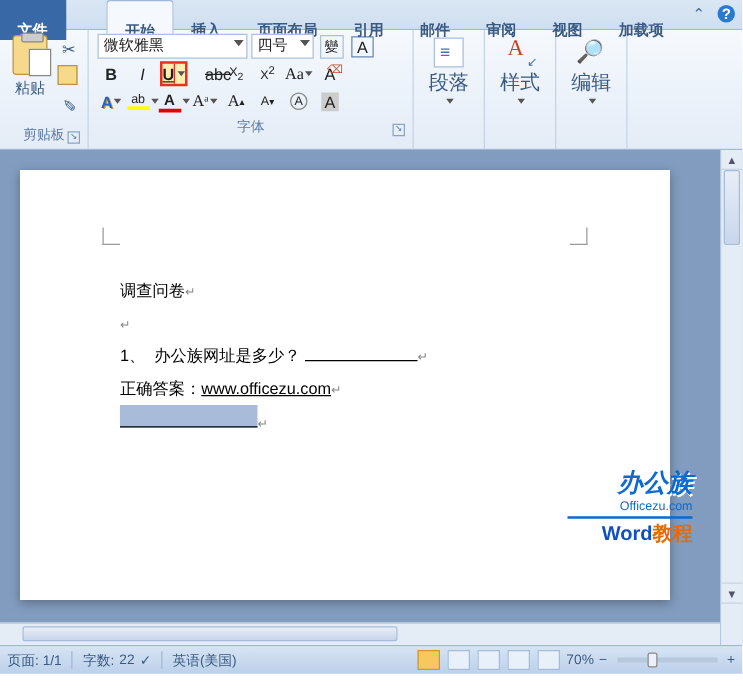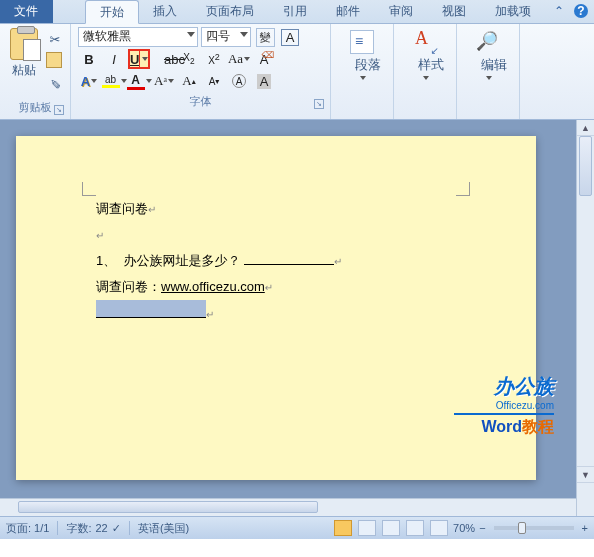--- a/index.html
+++ b/index.html
@@ -1,19 +1,19 @@
 <!DOCTYPE html>
 <html><head>
 <meta charset="utf-8">
 <style>
 * { margin: 0; padding: 0; box-sizing: border-box; font-family: "Microsoft YaHei", sans-serif; }
 body { background: #fff; width: 594px; height: 557px; overflow: hidden; position: relative; }
 
 .tabs { display: flex; background: linear-gradient(#dae6f3, #cfdff0); height: 24px; border-bottom: 1px solid #a0b8d8; position: relative; }
-.tab { padding: 3px 14px; font-size: 12px; color: #3b5a82; cursor: pointer; border-right: 1px solid transparent; }
+.tab { padding: 16px 14px; font-size: 12px; color: #3b5a82; cursor: pointer; border-right: 1px solid transparent; font-weight: bold; }
 .tab.file { background: #3968a6; color: #fff; border-radius: 0; }
 .tab.active { background: #f5f9fd; border: 1px solid #a0b8d8; border-bottom: 1px solid #f5f9fd; margin-bottom: -1px; border-top-left-radius: 3px; border-top-right-radius: 3px; margin-left: 32px; }
 .tab-icons { position: absolute; right: 6px; top: 4px; display: flex; gap: 8px; }
 .tab-icons span { width: 14px; height: 14px; display: inline-block; font-size: 12px; color: #3968a6; text-align: center; }
 .help-icon { background: #2a79d0; color: #fff !important; border-radius: 50%; line-height: 14px; font-weight: bold; }
 
 .ribbon { background: linear-gradient(#f5f9fd, #e4ecf7); height: 96px; border-bottom: 1px solid #a0b8d8; display: flex; }
 .group { border-right: 1px solid #c3d4e8; display: flex; flex-direction: column; padding: 2px 4px; }
 .group-body { flex: 1; display: flex; align-items: flex-start; }
 .group-label { font-size: 11px; color: #5a7aa6; text-align: center; padding: 2px 0; position: relative; }
@@ -51,32 +51,32 @@
 .red { background: #e00000; }
 .tiny-arrow { border-left: 3px solid transparent; border-right: 3px solid transparent; border-top: 4px solid #555; margin-left: 1px; }
 
 .big-col { display: flex; flex-direction: column; align-items: center; padding: 4px 8px; gap: 2px; }
 .big-icon { width: 24px; height: 24px; }
 .para-icon { background: linear-gradient(#fff, #fff); border: 1px solid #aac0dc; position: relative; }
 .para-icon::before { content: "≡"; position: absolute; left: 4px; top: 2px; color: #4a72b0; font-size: 14px; }
 .style-icon { position: relative; }
 .style-icon::before { content: "A"; color: #d04020; font-size: 18px; font-family: serif; position: absolute; left: 2px; top: -2px; }
 .style-icon::after { content: "↙"; position: absolute; right: -2px; bottom: -2px; font-size: 10px; color: #4a72b0; }
-.big-label { font-size: 13px; color: #3b5a82; margin-left: 12px; }
+.big-label { font-size: 16px; color: #3b5a82; }
 
 .doc-area { background: #829cbf; height: 396px; position: relative; padding: 16px 24px 16px 16px; }
 .scroll-v { position: absolute; right: 0; top: 0; bottom: 0; width: 18px; background: #e4ecf5; border-left: 1px solid #b8c8dc; }
 .scroll-v .up, .scroll-v .down { height: 16px; text-align: center; font-size: 9px; color: #556; border-bottom: 1px solid #c8d4e4; line-height: 16px; }
 .scroll-v .down { position: absolute; bottom: 34px; width: 100%; border-top: 1px solid #c8d4e4; border-bottom: none; }
 .scroll-v .thumb { position: absolute; top: 16px; left: 2px; right: 2px; height: 60px; background: linear-gradient(#e8eef8, #c8d6ea); border: 1px solid #a8bcd8; border-radius: 2px; }
 .scroll-v .nav { position: absolute; bottom: 0; width: 100%; height: 34px; background: #e4ecf5; border-top: 1px solid #c8d4e4; }
 .scroll-h { position: absolute; left: 0; right: 18px; bottom: 0; height: 18px; background: #e4ecf5; border-top: 1px solid #b8c8dc; }
 .scroll-h .thumb-h { position: absolute; left: 18px; top: 2px; height: 12px; width: 300px; background: linear-gradient(#e8eef8, #c8d6ea); border: 1px solid #a8bcd8; border-radius: 2px; }
 
-.page { background: #fef9c3; width: 520px; height: 344px; box-shadow: 0 2px 8px rgba(0,0,0,.3); padding: 60px 80px; font-size: 13px; line-height: 2; position: relative; }
+.page { background: #ffffff; width: 520px; height: 344px; box-shadow: 0 2px 8px rgba(0,0,0,.3); padding: 84px 80px; font-size: 13px; line-height: 2; position: relative; }
 .corner { position: absolute; width: 14px; height: 14px; border: 1px solid #999; }
 .corner.tl { top: 46px; left: 66px; border-right: none; border-top: none; }
 .corner.tr { top: 46px; right: 66px; border-left: none; border-top: none; }
 .doc-line { white-space: nowrap; }
 .ret { color: #888; font-size: 10px; }
 .uline-blank { display: inline-block; border-bottom: 1px solid #000; width: 90px; height: 14px; vertical-align: baseline; }
 .www { text-decoration: underline; }
 .selection { display: inline-block; background: #a8bcda; border-bottom: 1px solid #000; width: 110px; height: 18px; }
 
 .watermark { position: absolute; right: 40px; bottom: 78px; text-align: right; }
@@ -233,21 +233,21 @@
   </div>
 </div>
 
 <div class="doc-area">
   <div class="page">
     <div class="corner tl"></div>
     <div class="corner tr"></div>
     <div class="doc-line"><span>调查问卷</span><span class="ret">↵</span></div>
     <div class="doc-line"><span class="ret">↵</span></div>
     <div class="doc-line"><span>1、</span>&nbsp;&nbsp;<span>办公族网址是多少？</span>&nbsp;<span class="uline-blank"></span><span class="ret">↵</span></div>
-    <div class="doc-line"><span>调查问卷：</span><span class="www">www.officezu.com</span><span class="ret">↵</span></div>
+    <div class="doc-line"><span>正确答案：</span><span class="www">www.officezu.com</span><span class="ret">↵</span></div>
     <div class="doc-line"><span class="selection"></span><span class="ret">↵</span></div>
   </div>
 
   <div class="watermark">
     <div class="wm1">办公族</div>
     <div class="wm2">Officezu.com</div>
     <div class="wm-div"></div>
     <div class="wm3"><span class="w">Word</span><span>教程</span></div>
   </div>
 

